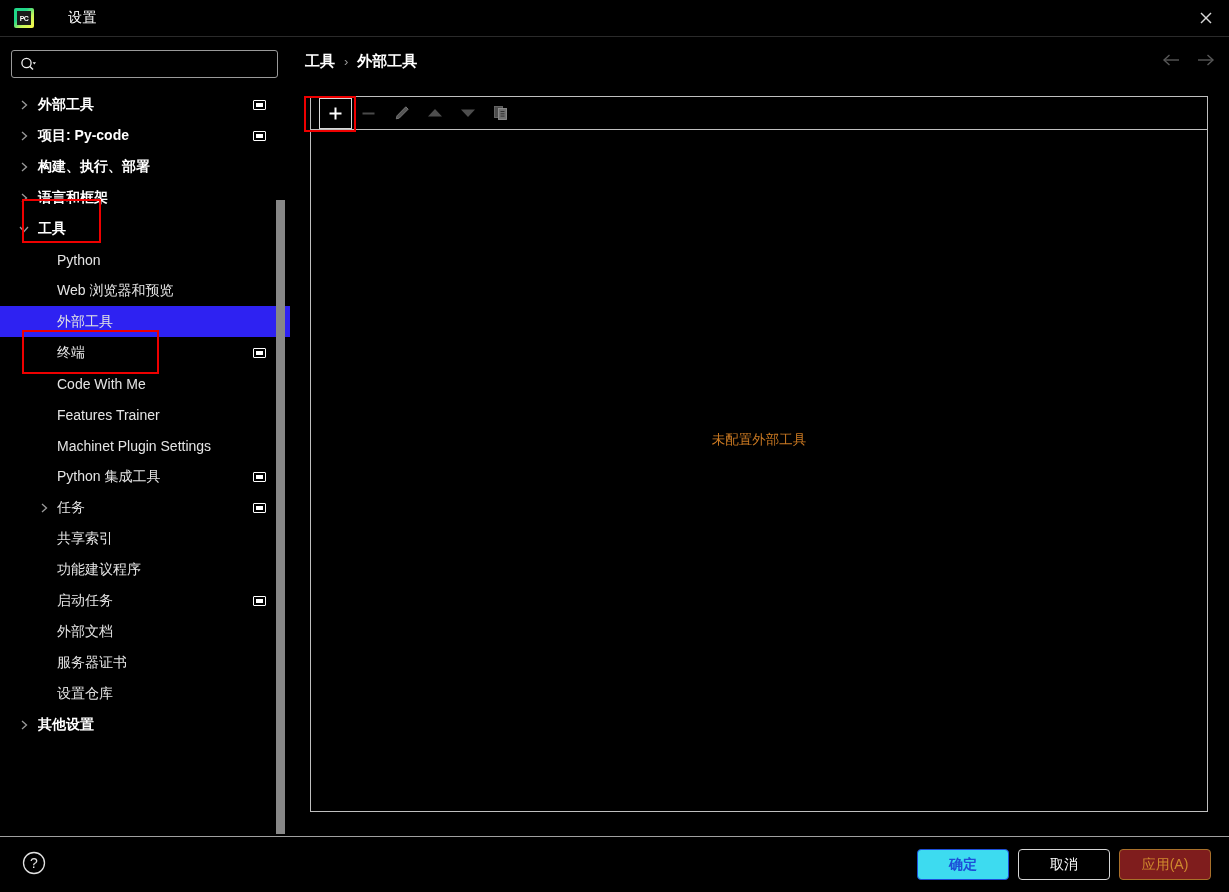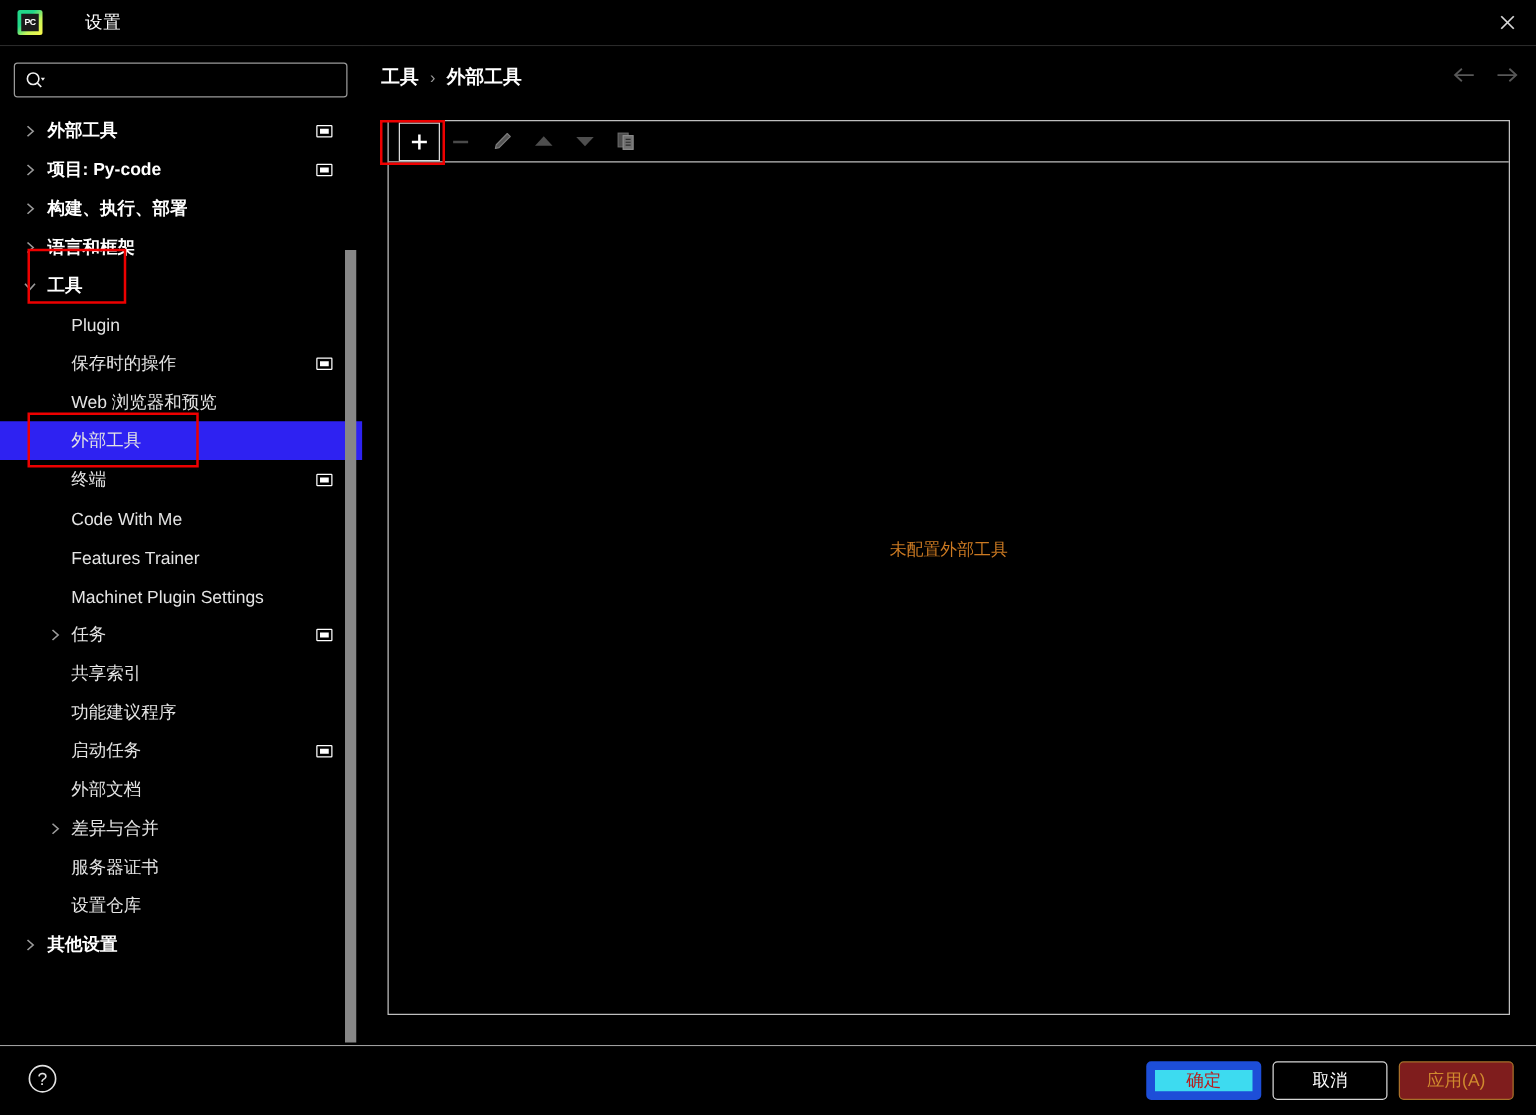--- a/index.html
+++ b/index.html
@@ -186,21 +186,21 @@
     position: absolute; right: 18px; top: 12px;
     display: flex; align-items: center; gap: 9px;
   }
   .fbtn {
     height: 31px; min-width: 92px;
     display: flex; align-items: center; justify-content: center;
     font-size: 14px; border-radius: 4px; cursor: pointer;
     padding: 0 14px;
     font-family: "Liberation Sans", sans-serif;
   }
-  .fbtn.primary { background: #3ddbf0; color: #b91c1c; border: 7px solid #1d4ed8; font-weight: normal; }
+  .fbtn.primary { background: #3ddbf0; color: #1d4ed8; border: 1px solid #1d4ed8; font-weight: bold; }
   .fbtn.normal { background: #000000; color: #ffffff; border: 1px solid #d6d6d6; }
   .fbtn.apply { background: #7f1d1d; color: #d08a2e; border: 1px solid #a8702a; }
 
   
   .anno {
     position: absolute;
     border: 2px solid #ee0000;
     pointer-events: none;
     z-index: 50;
   }
@@ -278,45 +278,45 @@
         </div>
         <div class="tree-row lvl1 has-arrow">
           <span class="arrow">
             <svg width="12" height="10" viewBox="0 0 12 10" aria-hidden="true">
               <polyline points="2,3 6,7.5 10,3" fill="none" stroke="#9b9b9b" stroke-width="1.3"></polyline>
             </svg>
           </span>
           <span class="tree-label">工具</span>
         </div>
         <div class="tree-row lvl2">
-          <span class="tree-label">Plugin</span>
-        </div>
-        <div class="tree-row lvl2">
-          <span class="tree-label">保存时的操作</span>
-          <span class="proj-icon"></span>
+          <span class="tree-label">Python</span>
         </div>
         <div class="tree-row lvl2">
           <span class="tree-label">Web 浏览器和预览</span>
         </div>
         <div class="tree-row lvl2 selected">
           <span class="tree-label">外部工具</span>
         </div>
         <div class="tree-row lvl2">
           <span class="tree-label">终端</span>
           <span class="proj-icon"></span>
         </div>
         <div class="tree-row lvl2">
           <span class="tree-label">Code With Me</span>
         </div>
         <div class="tree-row lvl2">
           <span class="tree-label">Features Trainer</span>
         </div>
         <div class="tree-row lvl2">
           <span class="tree-label">Machinet Plugin Settings</span>
         </div>
+        <div class="tree-row lvl2">
+          <span class="tree-label">Python 集成工具</span>
+          <span class="proj-icon"></span>
+        </div>
         <div class="tree-row lvl2 has-arrow">
           <span class="arrow">
             <svg width="10" height="12" viewBox="0 0 10 12" aria-hidden="true">
               <polyline points="3,2 7.5,6 3,10" fill="none" stroke="#9b9b9b" stroke-width="1.3"></polyline>
             </svg>
           </span>
           <span class="tree-label">任务</span>
           <span class="proj-icon"></span>
         </div>
         <div class="tree-row lvl2">
@@ -324,28 +324,20 @@
         </div>
         <div class="tree-row lvl2">
           <span class="tree-label">功能建议程序</span>
         </div>
         <div class="tree-row lvl2">
           <span class="tree-label">启动任务</span>
           <span class="proj-icon"></span>
         </div>
         <div class="tree-row lvl2">
           <span class="tree-label">外部文档</span>
-        </div>
-        <div class="tree-row lvl2 has-arrow">
-          <span class="arrow">
-            <svg width="10" height="12" viewBox="0 0 10 12" aria-hidden="true">
-              <polyline points="3,2 7.5,6 3,10" fill="none" stroke="#9b9b9b" stroke-width="1.3"></polyline>
-            </svg>
-          </span>
-          <span class="tree-label">差异与合并</span>
         </div>
         <div class="tree-row lvl2">
           <span class="tree-label">服务器证书</span>
         </div>
         <div class="tree-row lvl2">
           <span class="tree-label">设置仓库</span>
         </div>
         <div class="tree-row lvl1 has-arrow">
           <span class="arrow">
             <svg width="10" height="12" viewBox="0 0 10 12" aria-hidden="true">

